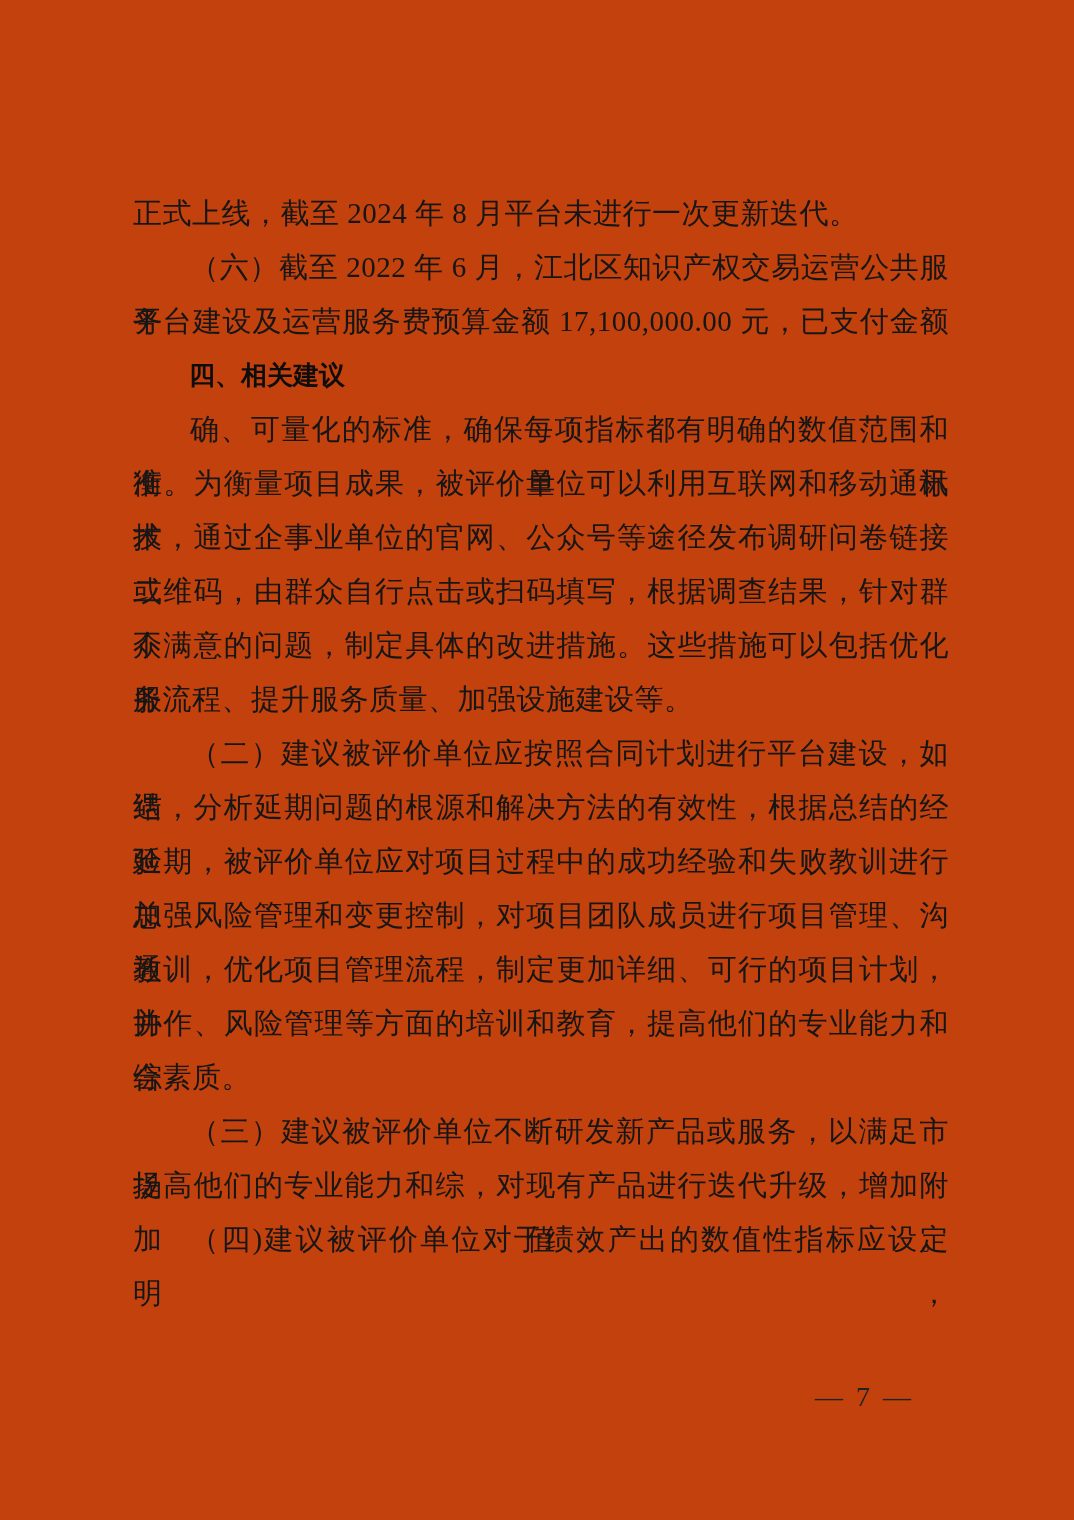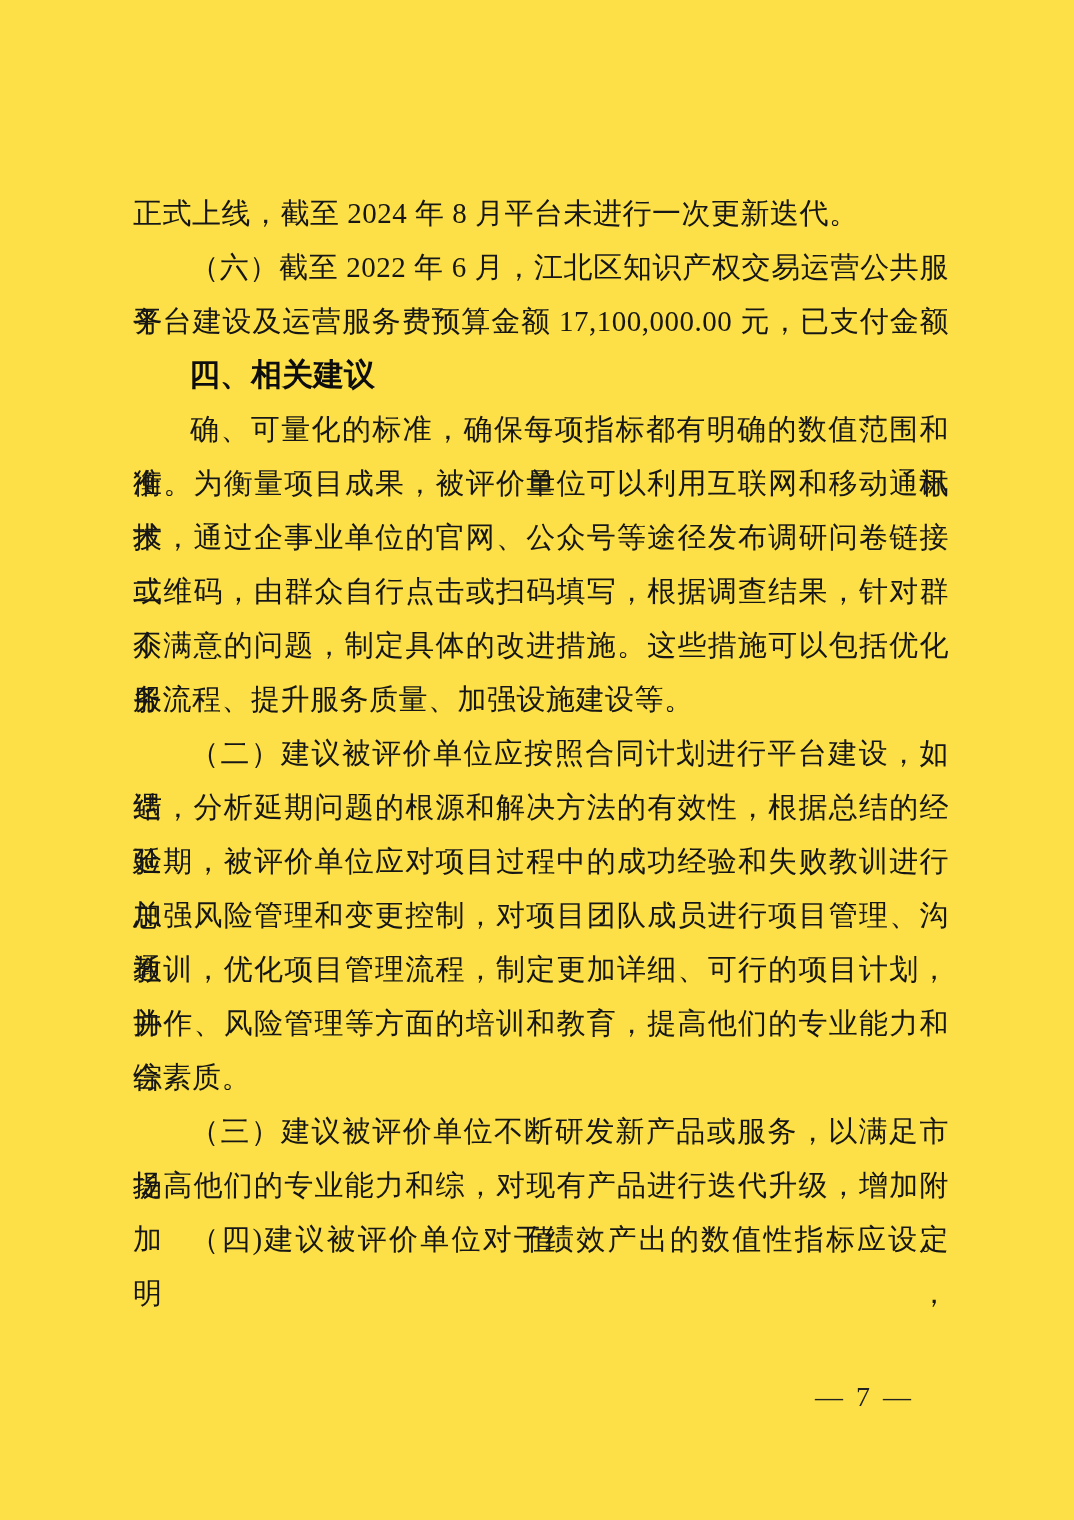--- a/index.html
+++ b/index.html
@@ -1,21 +1,21 @@
 <!DOCTYPE html>
 <html><head>
 <meta charset="utf-8">
 <style>
   * { margin: 0; padding: 0; box-sizing: border-box; }
   html, body { background: #ffffff; }
   .page {
     position: relative;
     width: 1074px;
     height: 1520px;
-    background: #fde047;
+    background: #c2410c;
     color: #161616;
     font-family: "Liberation Serif", serif;
     overflow: hidden;
   }
   .content {
     position: absolute;
     left: 133px;
     top: 186px;
     width: 816px;
   }
@@ -30,21 +30,21 @@
   .line.fill {
     text-align: justify;
     text-align-last: justify;
   }
   
   .para .line:first-child { text-indent: 57px; }
   .para.no-indent .line:first-child { text-indent: 0; }
   .heading {
     font-family: "Liberation Sans", sans-serif;
     font-weight: bold;
-    font-size: 31px;
+    font-size: 26px;
     line-height: 54px;
     height: 54px;
     text-indent: 56px;
     color: #0d0d0d;
   }
   .footer {
     position: absolute;
     top: 1381px;
     right: 160px;
     font-size: 28px;

